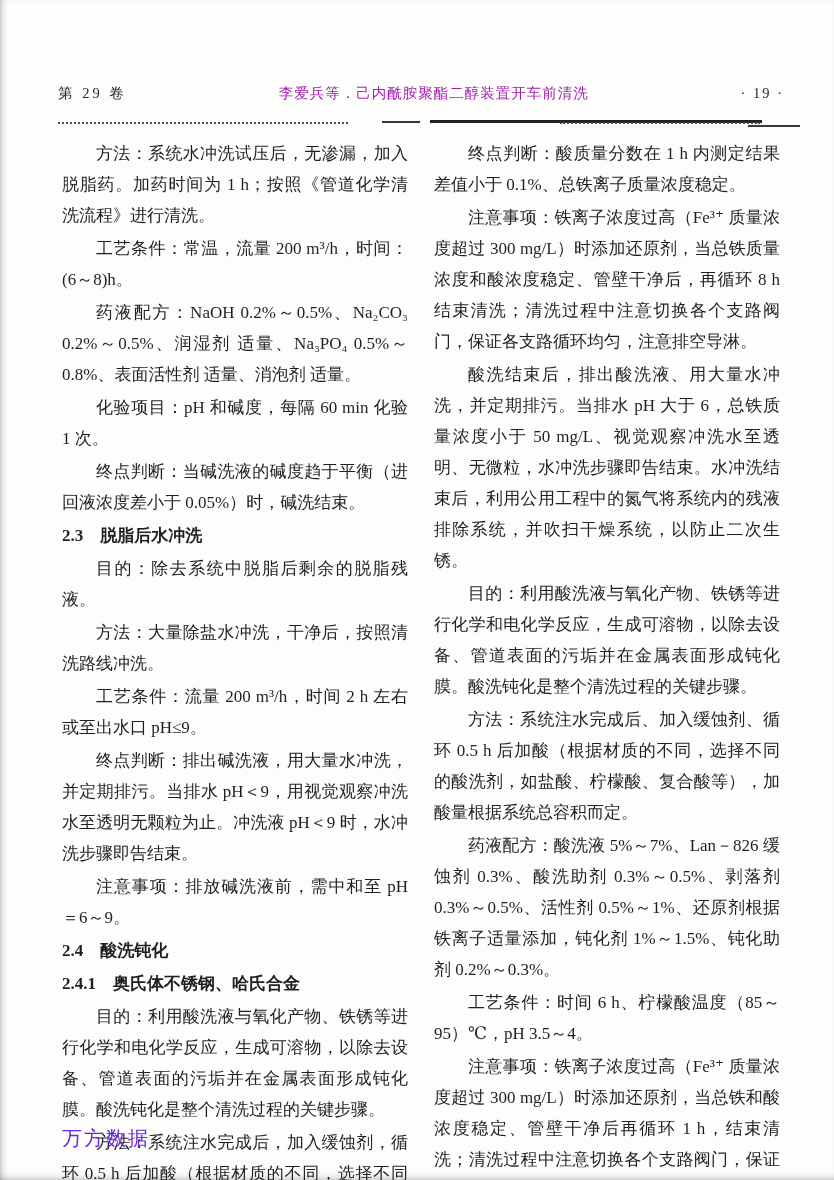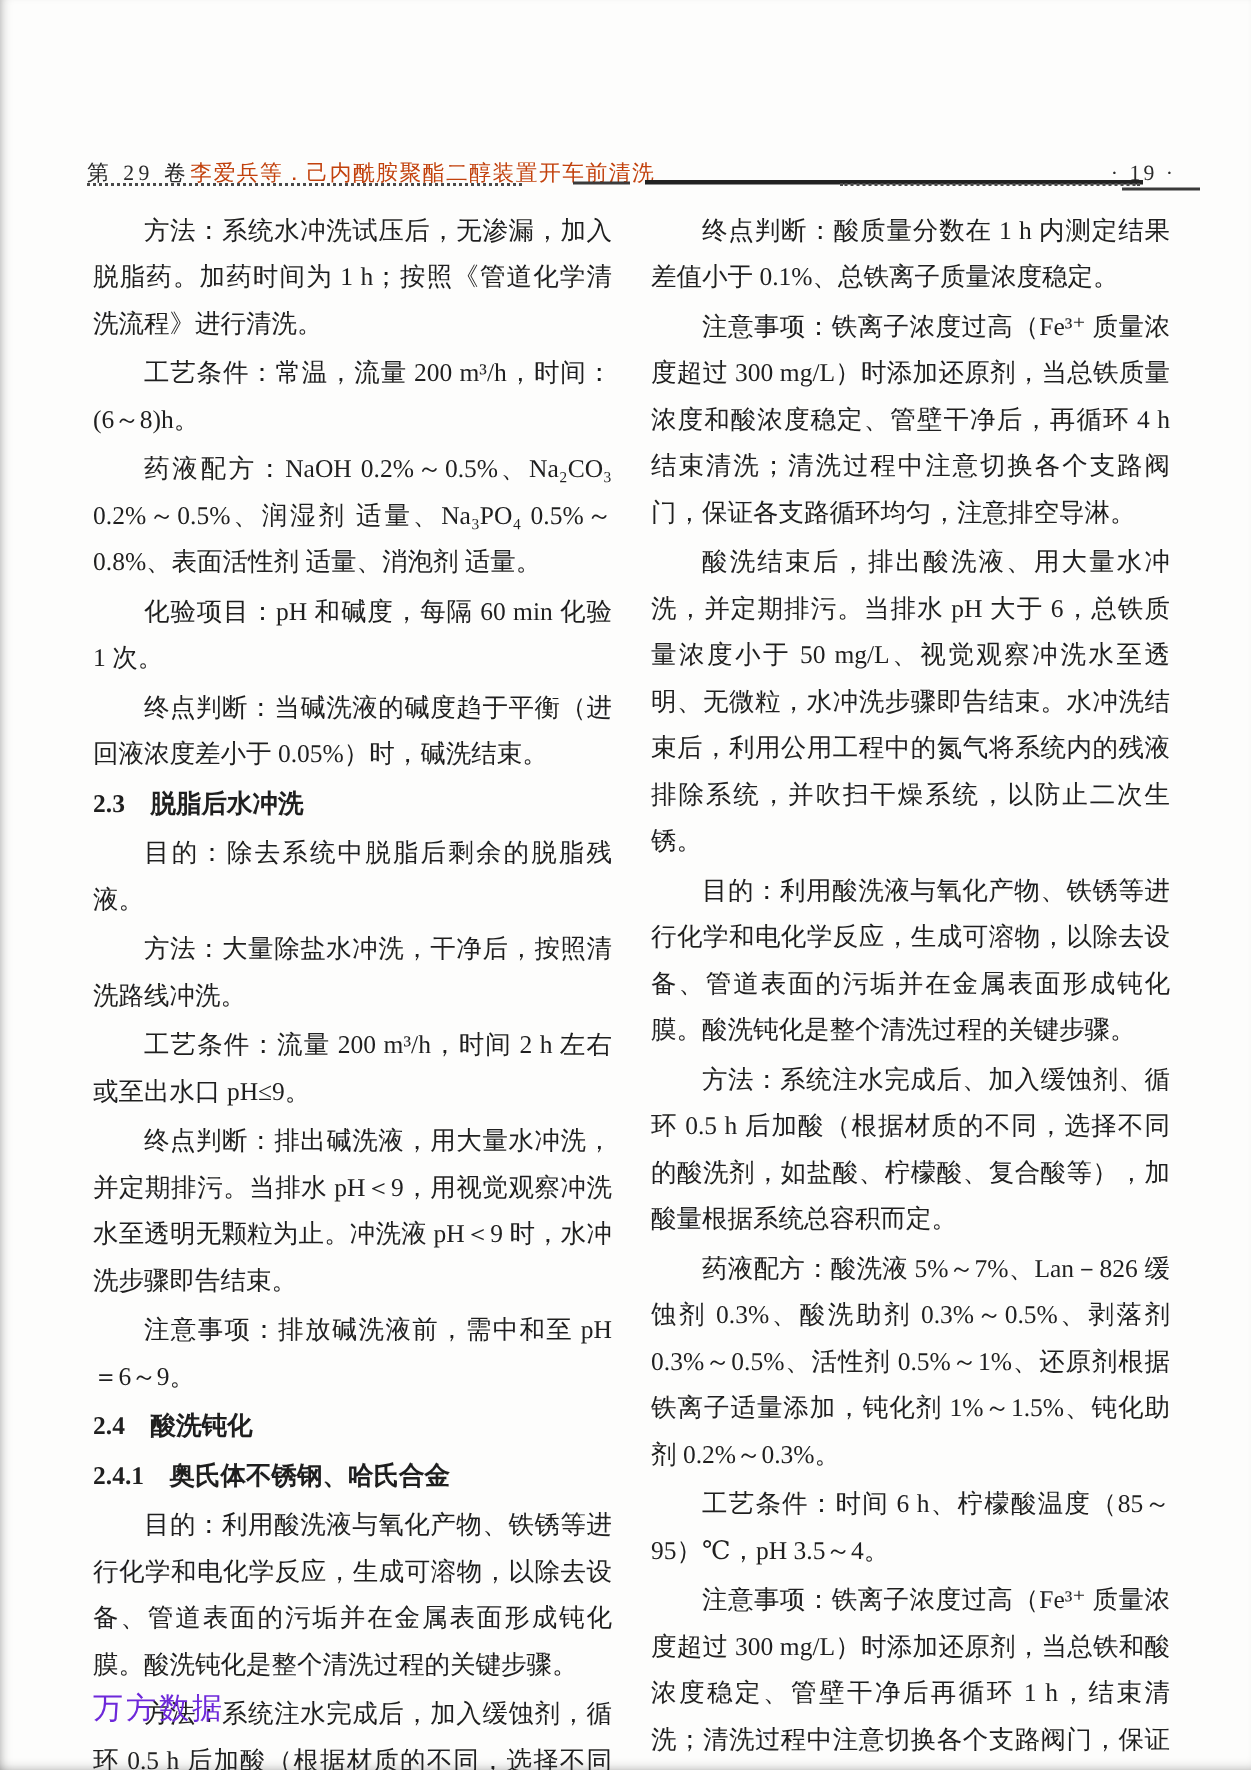--- a/index.html
+++ b/index.html
@@ -14,31 +14,31 @@
     margin: 0 auto;
     background: #fdfdfc;
     color: #1f1f1f;
     font-family: "Liberation Serif", "DejaVu Serif", serif;
     overflow: hidden;
     box-shadow: inset 6px 0 8px -6px rgba(0,0,0,.35), inset 0 -6px 8px -6px rgba(0,0,0,.3);
   }
   
   .header {
     position: absolute;
-    top: 106px;
+    top: 84px;
     left: 58px;
     right: 50px;
     display: flex;
     align-items: baseline;
     justify-content: space-between;
     font-size: 14.5px;
     color: #2a2a2a;
   }
   .header .vol { letter-spacing: 3px; }
-  .header .title { flex: 1; letter-spacing: 1px; color: #c2410c; }
+  .header .title { flex: 1; text-align: center; letter-spacing: 1px; color: #a21caf; }
   .header .pageno { letter-spacing: 2px; text-align: center; }
   
   .rule { position: absolute; top: 119px; left: 0; right: 0; height: 8px; }
   .rule .seg { position: absolute; }
   .rule .dot-left  { left: 58px;  width: 290px; top: 3px; border-top: 2px dotted #4a4a4a; }
   .rule .dash-mid  { left: 382px; width: 38px;  top: 2px; border-top: 2px solid #3a3a3a; }
   .rule .solid-mid { left: 430px; width: 332px; top: 1px; border-top: 3px solid #222; }
   .rule .dot-right { left: 560px; width: 200px; top: 3px; border-top: 2px dotted #4a4a4a; }
   .rule .dash-right{ left: 748px; width: 52px;  top: 6px; border-top: 2px solid #3a3a3a; }
   
@@ -109,21 +109,21 @@
       <p>注意事项：排放碱洗液前，需中和至 pH＝6～9。</p>
       <p class="h2">2.4　酸洗钝化</p>
       <p class="h3">2.4.1　奥氏体不锈钢、哈氏合金</p>
       <p>目的：利用酸洗液与氧化产物、铁锈等进行化学和电化学反应，生成可溶物，以除去设备、管道表面的污垢并在金属表面形成钝化膜。酸洗钝化是整个清洗过程的关键步骤。</p>
       <p>方法：系统注水完成后，加入缓蚀剂，循环 0.5 h 后加酸（根据材质的不同，选择不同的酸洗剂，如硝酸、柠檬酸、复合酸等），加酸量根据系统总容积而定。</p>
 
     </div>
 
     <div class="col">
       <p>终点判断：酸质量分数在 1 h 内测定结果差值小于 0.1%、总铁离子质量浓度稳定。</p>
-      <p>注意事项：铁离子浓度过高（Fe³⁺ 质量浓度超过 300 mg/L）时添加还原剂，当总铁质量浓度和酸浓度稳定、管壁干净后，再循环 4 h 结束清洗；清洗过程中注意切换各个支路阀门，保证各支路循环均匀，注意排空导淋。</p>
+      <p>注意事项：铁离子浓度过高（Fe³⁺ 质量浓度超过 300 mg/L）时添加还原剂，当总铁质量浓度和酸浓度稳定、管壁干净后，再循环 8 h 结束清洗；清洗过程中注意切换各个支路阀门，保证各支路循环均匀，注意排空导淋。</p>
       <p>酸洗结束后，排出酸洗液、用大量水冲洗，并定期排污。当排水 pH 大于 6，总铁质量浓度小于 50 mg/L、视觉观察冲洗水至透明、无微粒，水冲洗步骤即告结束。水冲洗结束后，利用公用工程中的氮气将系统内的残液排除系统，并吹扫干燥系统，以防止二次生锈。</p>
       <p>目的：利用酸洗液与氧化产物、铁锈等进行化学和电化学反应，生成可溶物，以除去设备、管道表面的污垢并在金属表面形成钝化膜。酸洗钝化是整个清洗过程的关键步骤。</p>
       <p>方法：系统注水完成后、加入缓蚀剂、循环 0.5 h 后加酸（根据材质的不同，选择不同的酸洗剂，如盐酸、柠檬酸、复合酸等），加酸量根据系统总容积而定。</p>
       <p>药液配方：酸洗液 5%～7%、Lan－826 缓蚀剂 0.3%、酸洗助剂 0.3%～0.5%、剥落剂 0.3%～0.5%、活性剂 0.5%～1%、还原剂根据铁离子适量添加，钝化剂 1%～1.5%、钝化助剂 0.2%～0.3%。</p>
       <p>工艺条件：时间 6 h、柠檬酸温度（85～95）℃，pH 3.5～4。</p>
       <p>注意事项：铁离子浓度过高（Fe³⁺ 质量浓度超过 300 mg/L）时添加还原剂，当总铁和酸浓度稳定、管壁干净后再循环 1 h，结束清洗；清洗过程中注意切换各个支路阀门，保证各支路循环均匀，注意排空导淋。</p>
     </div>
 
   </div>
 

